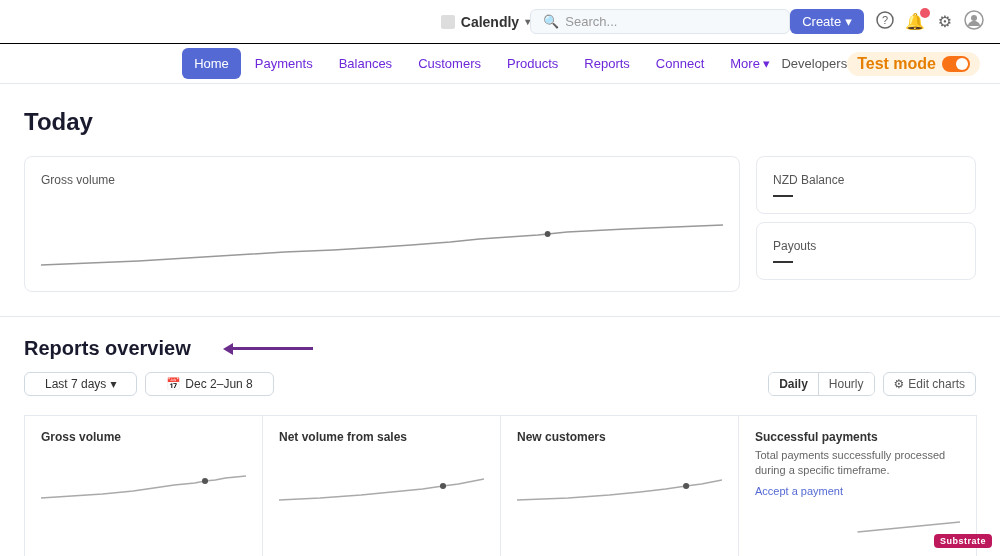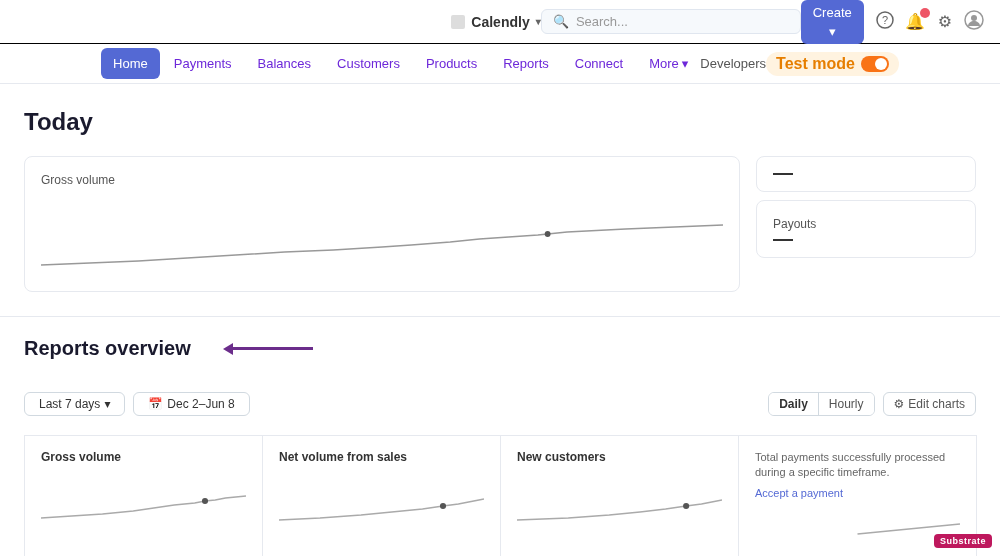--- a/index.html
+++ b/index.html
@@ -17,33 +17,33 @@
     .chevron-down { font-size: 10px; color: #666; }
     .search-bar {
       display: flex; align-items: center; gap: 6px;
       background: #f6f9fc; border: 1px solid #e0e6ef; border-radius: 6px;
       padding: 4px 12px; width: 260px; color: #999; font-size: 13px;
     }
     .top-bar-right { display: flex; align-items: center; gap: 12px; }
     .create-btn {
       background: #5469d4; color: #fff; border: none; border-radius: 6px;
       padding: 5px 12px; font-size: 13px; font-weight: 500; cursor: pointer;
-      display: flex; align-items: center; gap: 4px; flex-direction: column;
+      display: flex; align-items: center; gap: 4px;
     }
     .top-bar-icon { color: #666; font-size: 16px; cursor: pointer; }
     .bell-icon { position: relative; }
     .bell-badge {
       position: absolute; top: -4px; right: -4px;
       background: #e56; color: #fff; border-radius: 50%;
       width: 10px; height: 10px; font-size: 8px; display: flex; align-items: center; justify-content: center;
     }
 
     
     .nav-bar {
-      display: flex; align-items: center; justify-content: center;
+      display: flex; align-items: center; justify-content: flex-end;
       background: #fff; border-bottom: 1px solid #e6e9ef;
       padding: 0 20px; height: 40px;
     }
     .nav-left { display: flex; align-items: center; gap: 2px; }
     .nav-item {
       padding: 8px 12px; border-radius: 6px; cursor: pointer;
       font-size: 13px; color: #6d28d9; font-weight: 500;
     }
     .nav-item.active { background: #5469d4; color: #fff; }
     .nav-more { display: flex; align-items: center; gap: 3px; }
@@ -83,38 +83,38 @@
 
     
     .chart-area { height: 80px; position: relative; overflow: hidden; }
     .chart-svg { width: 100%; height: 100%; }
 
     
     .section-divider { border: none; border-top: 1px solid #e6e9ef; margin: 0 -24px 20px; }
 
     
     .reports-section { padding-bottom: 24px; }
-    .reports-header { display: flex; align-items: center; gap: 32px; margin-bottom: 32px; }
+    .reports-header { display: flex; align-items: center; gap: 32px; margin-bottom: 12px; }
     .reports-title { font-size: 20px; font-weight: 700; color: #1a1a2e; }
     .arrow-annotation {
       display: flex; align-items: center; gap: 0;
     }
     .arrow-line { width: 80px; height: 3px; background: #6b2d8b; }
     .arrow-head {
       width: 0; height: 0;
       border-top: 6px solid transparent;
       border-bottom: 6px solid transparent;
       border-right: 10px solid #6b2d8b;
     }
 
     
     .filters-row { display: flex; align-items: center; gap: 8px; margin-bottom: 20px; }
     .filter-btn {
       display: flex; align-items: center; gap: 4px;
-      border: 1px solid #d1d9e0; border-radius: 6px; padding: 4px 14px;
+      border: 1px solid #d1d9e0; border-radius: 6px; padding: 4px 20px;
       font-size: 12px; color: #333; background: #fff; cursor: pointer;
     }
     .filter-right { margin-left: auto; display: flex; align-items: center; gap: 8px; }
     .tab-group { display: flex; border: 1px solid #d1d9e0; border-radius: 6px; overflow: hidden; }
     .tab-btn {
       padding: 4px 10px; font-size: 12px; color: #555; background: #fff; cursor: pointer;
       border: none; border-right: 1px solid #d1d9e0;
     }
     .tab-btn:last-child { border-right: none; }
     .tab-btn.active { background: #fff; color: #333; font-weight: 600; }
@@ -214,20 +214,21 @@
       <div class="card-label">Gross volume</div>
       <div class="chart-area">
         <svg class="chart-svg" viewBox="0 0 700 80" preserveAspectRatio="none">
           <polyline points="0,70 50,68 100,66 150,63 200,60 250,57 300,55 350,52 380,50 420,47 450,44 480,42 510,40 520,39 530,38 540,37 560,36 600,34 650,32 700,30" fill="none" stroke="#999" stroke-width="1.5"></polyline>
           <circle cx="520" cy="39" r="3" fill="#555"></circle>
         </svg>
       </div>
     </div>
     <div class="side-cards">
       <div class="side-card">
+        <div class="card-label">NZD Balance</div>
         <div class="card-dash"></div>
       </div>
       <div class="side-card">
         <div class="card-label">Payouts</div>
         <div class="card-dash"></div>
       </div>
     </div>
   </div>
 
   <hr class="section-divider">
@@ -288,20 +289,21 @@
         <div class="chart-card-title">New customers</div>
         <div class="chart-mini">
           <svg width="100%" height="60" viewBox="0 0 200 60" preserveAspectRatio="none">
             <polyline points="0,52 50,50 90,47 120,44 145,41 165,38 180,36 190,34 200,32" fill="none" stroke="#aaa" stroke-width="1.5"></polyline>
             <circle cx="165" cy="38" r="3" fill="#555"></circle>
           </svg>
         </div>
       </div>
 
       <div class="chart-card">
+        <div class="chart-card-title">Successful payments</div>
         <div class="chart-card-subtitle">Total payments successfully processed during a specific timeframe.</div>
         <div class="accept-link">Accept a payment</div>
         <div class="chart-mini">
           <svg width="100%" height="40" viewBox="0 0 200 40" preserveAspectRatio="none">
             <polyline points="100,35 130,32 160,29 180,27 200,25" fill="none" stroke="#aaa" stroke-width="1.5"></polyline>
           </svg>
         </div>
       </div>
     </div>
 

